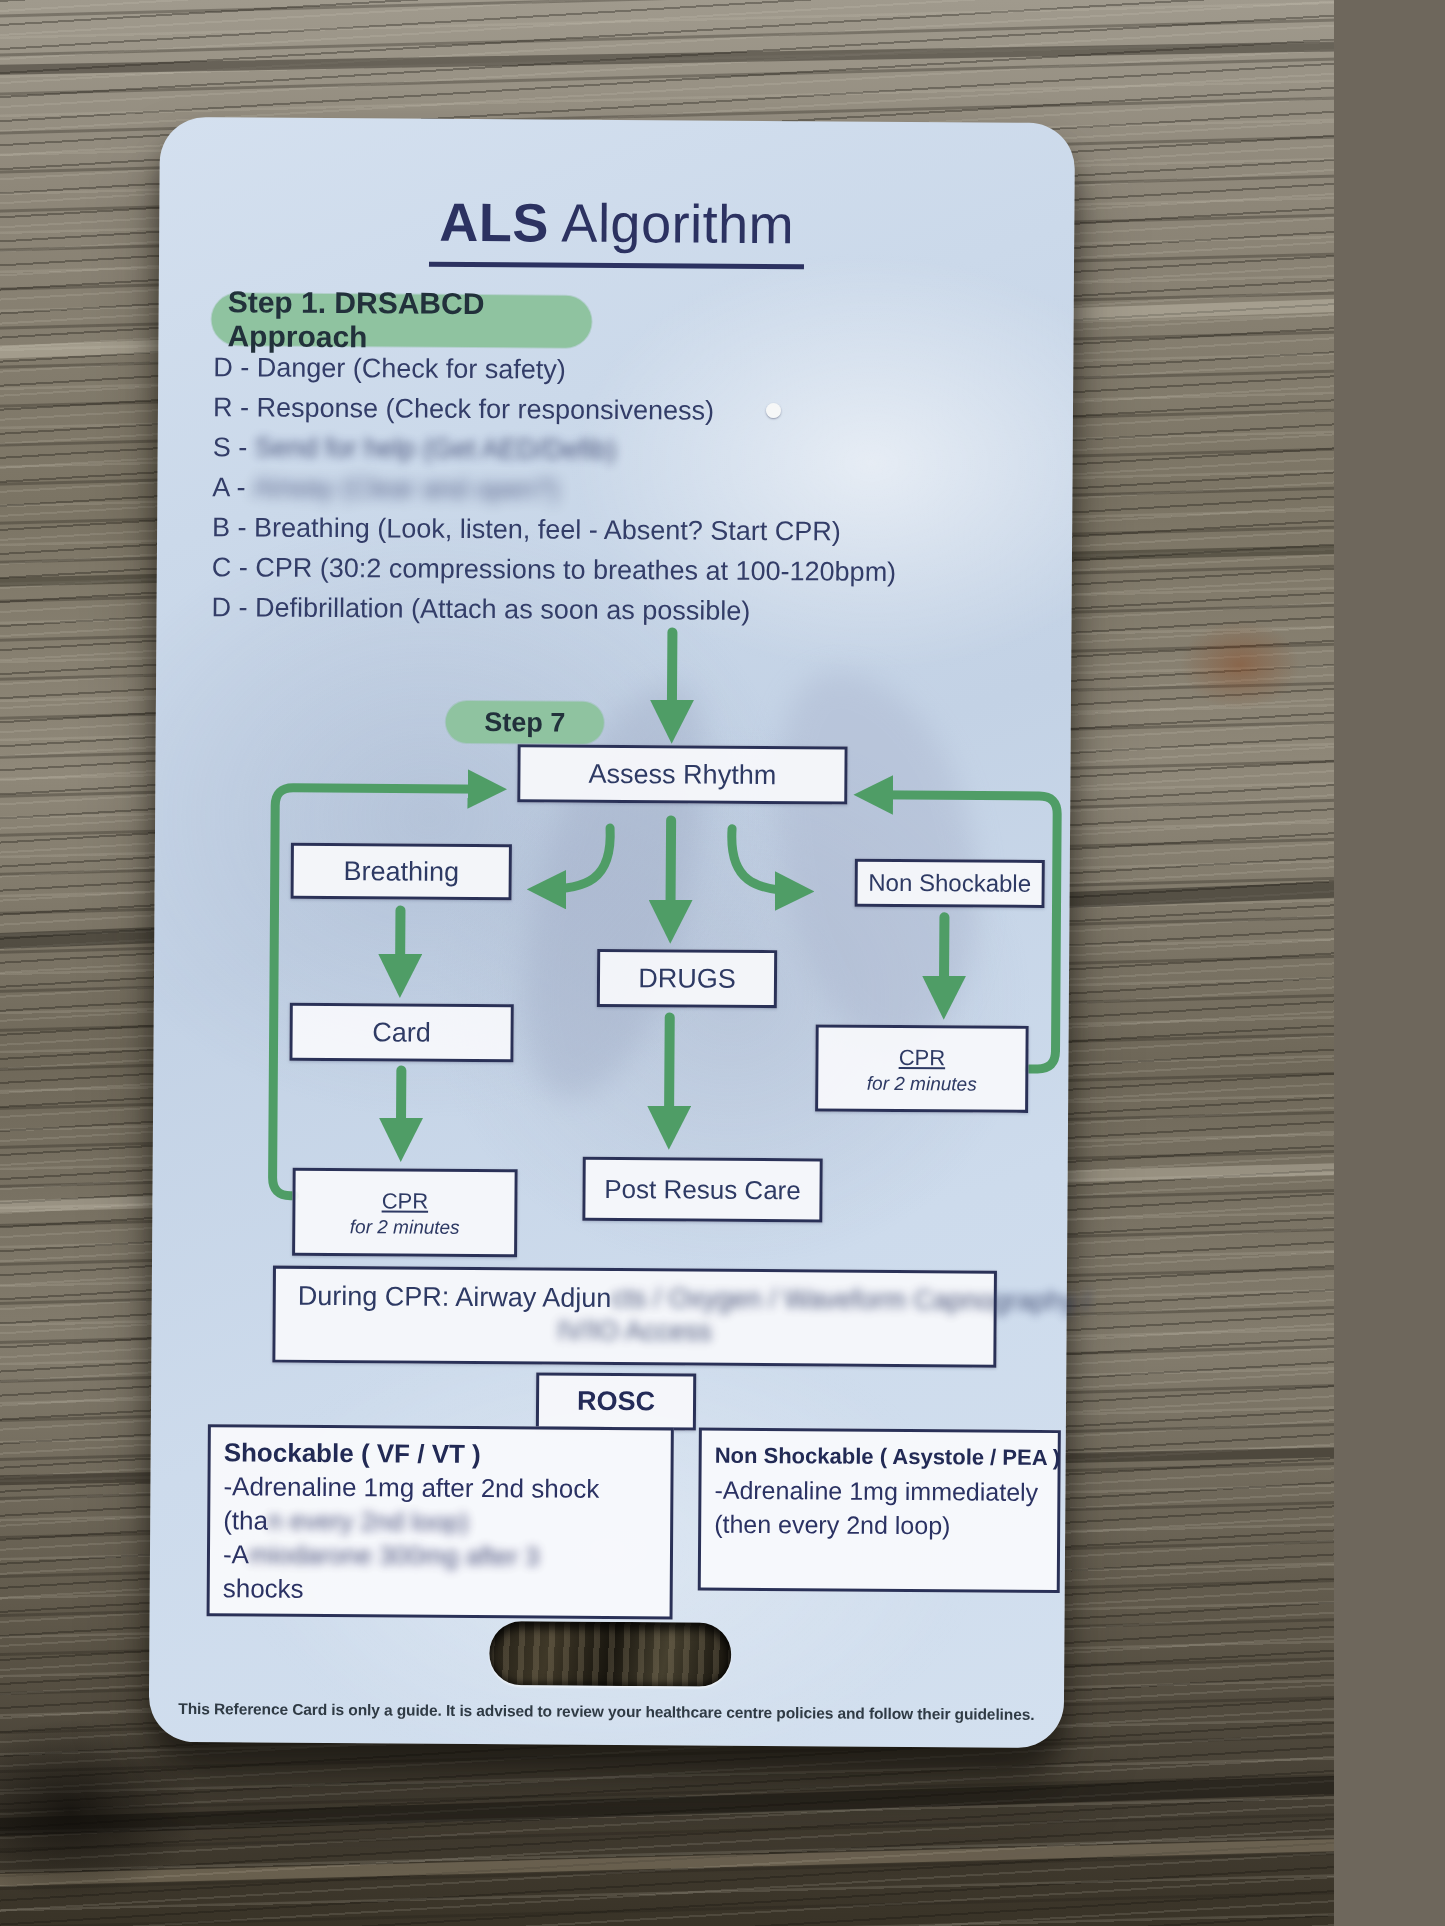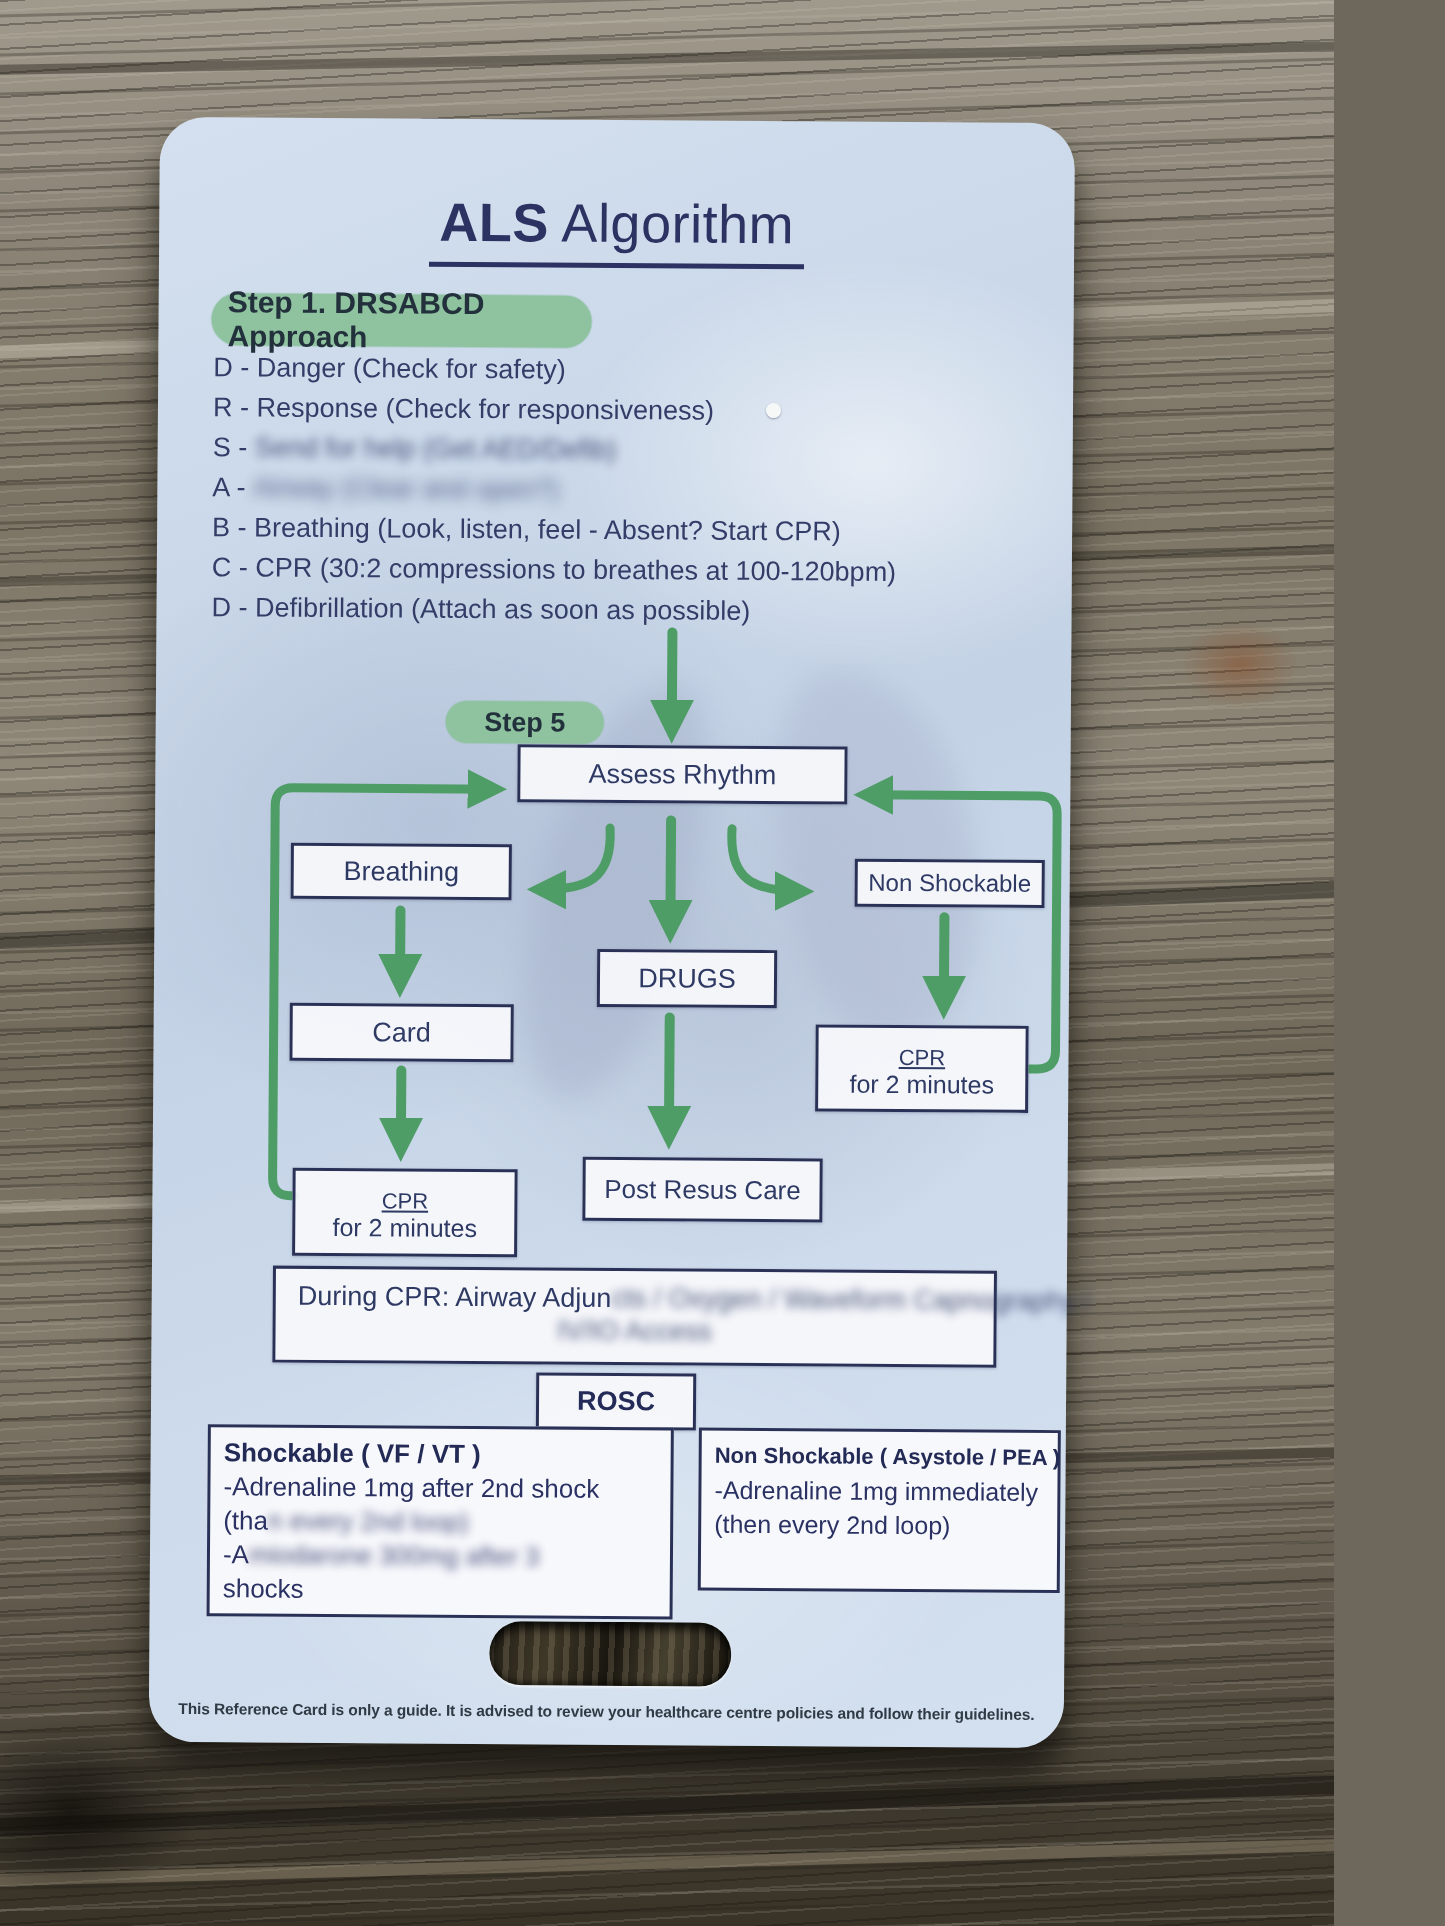--- a/index.html
+++ b/index.html
@@ -41,21 +41,21 @@
     display:flex;flex-direction:column;align-items:center;justify-content:center;color:#2e3a64;
     box-shadow:0 1px 3px rgba(40,50,90,.25);}
   .box-assess{left:362px;top:625px;width:330px;height:58px;font-size:27px;}
   .box-shockable{left:136px;top:725px;width:221px;height:56px;font-size:27px;}
   .box-nonshockable{left:700px;top:737px;width:190px;height:48px;font-size:24px;}
   .box-shock{left:136px;top:885px;width:224px;height:58px;font-size:27px;}
   .box-rosc{left:443px;top:829px;width:180px;height:58px;font-size:27px;}
   .box-cpr-left{left:140px;top:1050px;width:225px;height:88px;}
   .box-cpr-right{left:662px;top:903px;width:213px;height:87px;}
   .cpr-big{font-size:22px;line-height:30px;text-decoration:underline;}
-  .cpr-small{font-size:25px;line-height:22px;}
+  .cpr-small{font-size:19px;line-height:22px;font-style:italic;}
   .box-postresus{left:430px;top:1037px;width:240px;height:64px;font-size:26px;}
   .box-during{left:121px;top:1148px;width:724px;height:97px;align-items:flex-start;justify-content:flex-start;font-size:27px;}
   .during-line1{margin:12px 0 0 22px;white-space:nowrap;}
   .during-line2{width:100%;text-align:center;margin-top:2px;}
   .box-drugs-label{left:385px;top:1253px;width:160px;height:57px;font-size:27px;font-weight:bold;color:#242b58;}
   .drugbox{position:absolute;background:rgba(248,249,252,.95);border:3px solid #2a3157;box-sizing:border-box;
     color:#2b3263;padding:8px 13px;font-size:26px;line-height:34px;}
   .drugbox-left{left:57px;top:1307px;width:466px;height:192px;}
   .drugbox-right{left:548px;top:1307px;width:362px;height:163px;font-size:25px;}
   .drug-heading{font-weight:bold;color:#222a55;white-space:nowrap;}
@@ -125,21 +125,21 @@
         <path d="M 455,708 C 458,760 432,770 386,770" marker-end="url(#ah)" stroke-width="9"></path>
         <path d="M 577,708 C 574,760 600,770 646,770" marker-end="url(#ah)" stroke-width="9"></path>
         <path d="M 246,792 L 246,864" marker-end="url(#ah)"></path>
         <path d="M 248,952 L 248,1028" marker-end="url(#ah)"></path>
         <path d="M 516,897 L 516,1014" marker-end="url(#ah)"></path>
         <path d="M 790,795 L 790,882" marker-end="url(#ah)"></path>
       </g>
     </svg>
 
     <div class="pill pill-step2">
-      <span>Step 5</span>
+      <span>Step 7</span>
     </div>
     <div class="fbox box-assess">
         <span>Assess Rhythm</span>
       </div>
     <div class="fbox box-shockable">
         <span>Breathing</span>
       </div>
     <div class="fbox box-nonshockable">
         <span>Non Shockable</span>
       </div>

